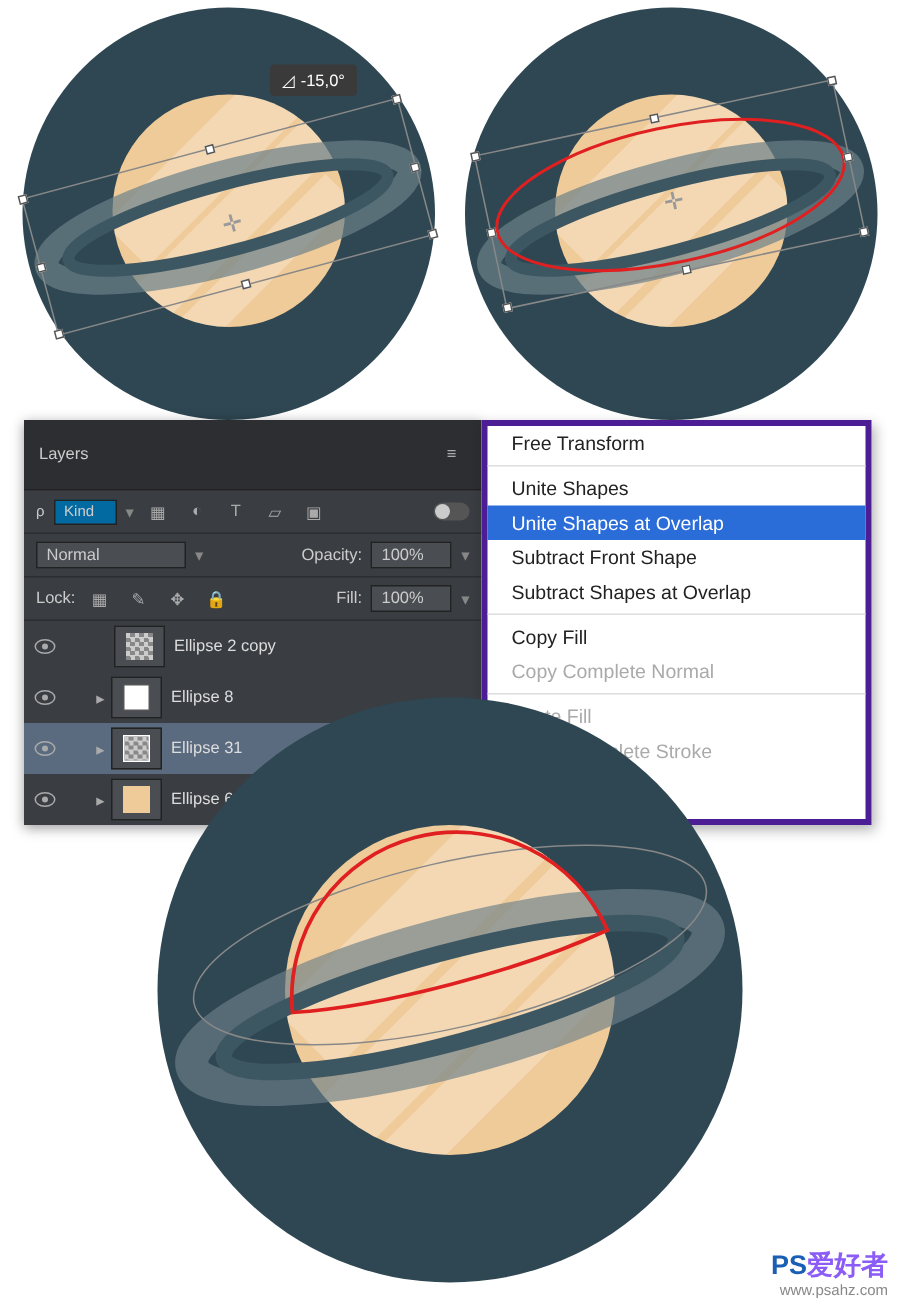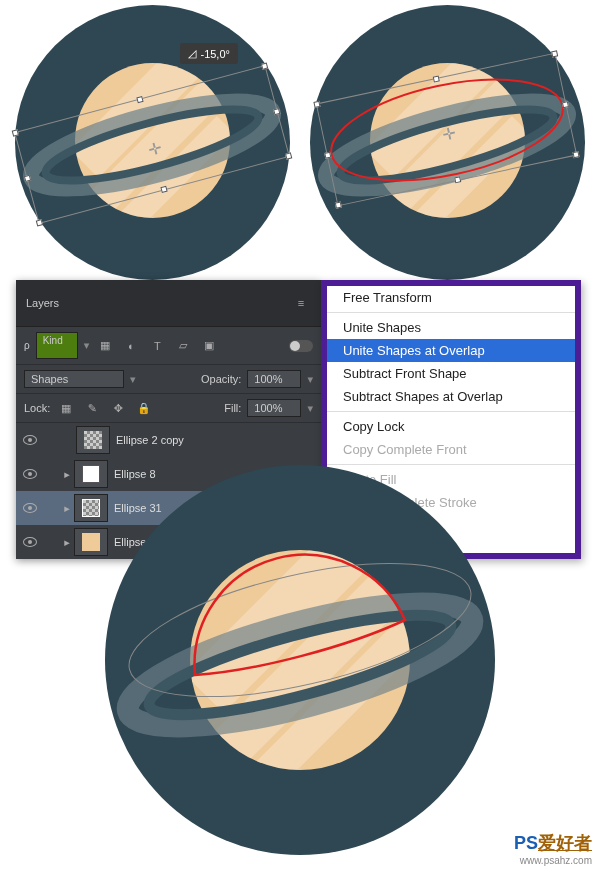--- a/index.html
+++ b/index.html
@@ -15,45 +15,45 @@
 .sphere-stripe { position: absolute; background: rgba(255,255,255,0.25); transform: rotate(-45deg); }
 
 .angle-label { position: absolute; left: 165px; top: 38px; background: #3a3a3a; color: #fff; font-size: 11px; padding: 4px 8px; border-radius: 3px; display: flex; align-items: center; gap: 4px; z-index: 10; }
 .angle-label::before { content: ''; position: absolute; bottom: -5px; left: 10px; border: 5px solid transparent; border-top-color: #3a3a3a; }
 
 .panels { position: absolute; left: 16px; top: 280px; display: flex; }
 .layers-panel { width: 305px; background: #3a3d42; color: #ccc; font-size: 11px; box-shadow: 0 2px 8px rgba(0,0,0,0.4); }
 .panel-header { background: #2c2e32; padding: 14px 10px; display: flex; justify-content: space-between; align-items: center; border-bottom: 1px solid #222; }
 .panel-row { display: flex; align-items: center; padding: 5px 8px; gap: 6px; border-bottom: 1px solid #2c2e32; }
 .filter-row { background: #3a3d42; }
-.kind-select { background: #4d7c0f; border: 1px solid #222; color: #ccc; font-size: 10px; padding: 2px 14px 12px 6px; position: relative; text-align: right; }
+.kind-select { background: #0369a1; border: 1px solid #222; color: #ccc; font-size: 10px; padding: 2px 14px 2px 6px; position: relative; text-align: right; }
 .tool-icon { width: 20px; height: 18px; display: flex; align-items: center; justify-content: center; color: #aaa; cursor: pointer; }
 .drop { background: #4a4d52; border: 1px solid #222; color: #ccc; padding: 2px 18px 2px 6px; font-size: 11px; }
 .layer-item { display: flex; align-items: center; padding: 3px 0; background: #3a3d42; }
 .layer-item.selected { background: #5a6b80; }
 .eye-col { width: 28px; display: flex; align-items: center; justify-content: center; }
 .eye { width: 14px; height: 10px; border: 1px solid #aaa; border-radius: 50%; position: relative; }
 .eye::after { content: ''; position: absolute; width: 4px; height: 4px; background: #aaa; border-radius: 50%; top: 2px; left: 4px; }
 .layer-thumb { width: 34px; height: 28px; background: #4a4d52; border: 1px solid #222; margin-right: 6px; display: flex; align-items: center; justify-content: center; position: relative; }
 .layer-thumb .inner { width: 18px; height: 18px; }
 .checker { background: repeating-conic-gradient(#888 0 25%, #ccc 0 50%) 0 0/6px 6px; }
 .layer-name { color: #ddd; }
 .twisty { width: 14px; color: #aaa; text-align: center; }
 .indent { width: 16px; }
 
-.context-menu { width: 260px; background: #fff; border: 6px solid #4c1d95; box-shadow: 2px 3px 8px rgba(0,0,0,0.3); font-size: 13px; color: #222; }
+.context-menu { width: 260px; background: #fff; border: 4px solid #4c1d95; box-shadow: 2px 3px 8px rgba(0,0,0,0.3); font-size: 13px; color: #222; }
 .menu-item { padding: 4px 16px; }
 .menu-item.highlighted { background: #2a6cd8; color: #fff; }
 .menu-item.disabled { color: #aaa; }
 .menu-sep { height: 1px; background: #ddd; margin: 3px 0; }
 
 .watermark { position: absolute; right: 8px; bottom: 6px; text-align: right; font-size: 11px; }
 .wm-logo { font-size: 18px; font-weight: bold; }
 .wm-logo .p1 { color: #1a5fb4; }
-.wm-logo .p2 { color: #a16207; font-family: 'KaiTi', serif; text-decoration: underline; }
+.wm-logo .p2 { color: #8b5cf6; font-family: 'KaiTi', serif; }
 .wm-url { color: #888; font-size: 10px; }
 
 .bbox { position: absolute; border: 1px solid #888; pointer-events: none; }
 .handle { position: absolute; width: 6px; height: 6px; background: #fff; border: 1px solid #555; }
 </style>
 </head>
 <body>
 
 <div class="canvas planet-small planet1">
   <div class="bg-circle"></div>
@@ -122,21 +122,21 @@
       <span class="tool-icon">◐</span>
       <span class="tool-icon">T</span>
       <span class="tool-icon">▱</span>
       <span class="tool-icon">▣</span>
       <div style="flex:1"></div>
       <div style="width:24px;height:12px;background:#555;border-radius:6px;position:relative;">
           <div style="width:10px;height:10px;background:#ccc;border-radius:50%;position:absolute;left:1px;top:1px;"></div>
         </div>
     </div>
     <div class="panel-row">
-      <span class="drop" style="width:100px;">Shapes</span>
+      <span class="drop" style="width:100px;">Normal</span>
       <span style="color:#888;">▾</span>
       <div style="flex:1"></div>
       <span>Opacity:</span>
       <span class="drop">100%</span>
       <span style="color:#888;">▾</span>
     </div>
     <div class="panel-row">
       <span>Lock:</span>
       <span class="tool-icon">▦</span>
       <span class="tool-icon">✎</span>
@@ -196,22 +196,22 @@
   </div>
 
   <div class="context-menu">
     <div class="menu-item">Free Transform</div>
     <div class="menu-sep"></div>
     <div class="menu-item">Unite Shapes</div>
     <div class="menu-item highlighted">Unite Shapes at Overlap</div>
     <div class="menu-item">Subtract Front Shape</div>
     <div class="menu-item">Subtract Shapes at Overlap</div>
     <div class="menu-sep"></div>
-    <div class="menu-item">Copy Lock</div>
-    <div class="menu-item disabled">Copy Complete Front</div>
+    <div class="menu-item">Copy Fill</div>
+    <div class="menu-item disabled">Copy Complete Normal</div>
     <div class="menu-sep"></div>
     <div class="menu-item disabled">Paste Fill</div>
     <div class="menu-item disabled">Paste Complete Stroke</div>
   </div>
 </div>
 
 <div class="planet-large">
   <div class="bg-circle"></div>
   <div class="sphere" style="width:220px;height:220px;left:85px;top:85px;">
     <div class="sphere-stripe" style="width:300px;height:55px;left:-30px;top:10px;"></div>

